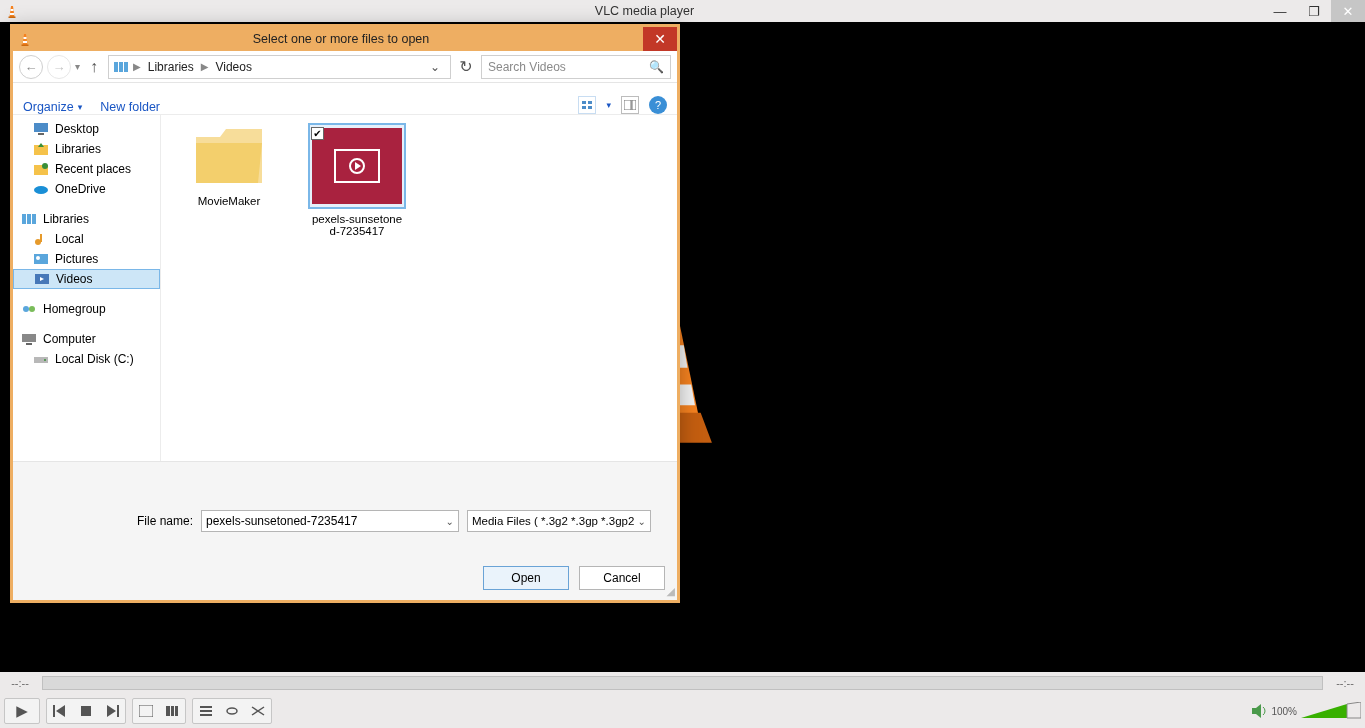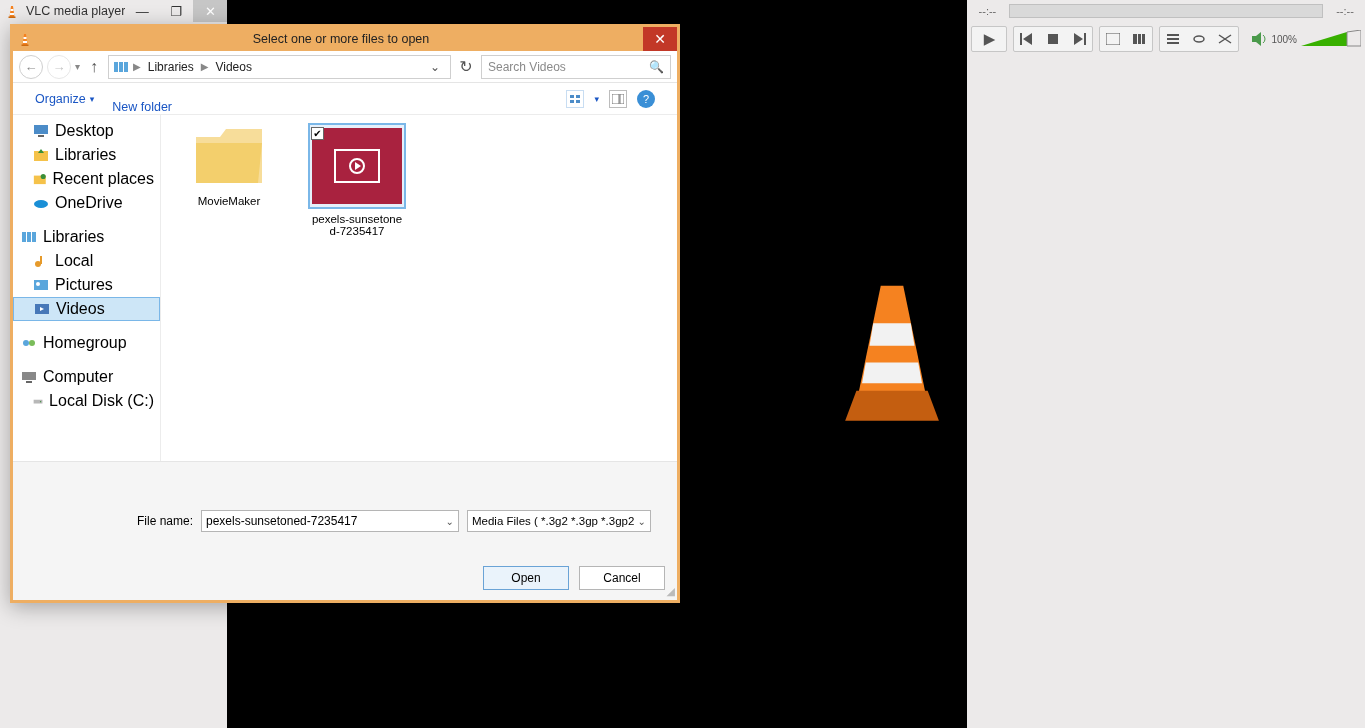--- a/index.html
+++ b/index.html
@@ -1,19 +1,19 @@
 <!DOCTYPE html>
 <html><head>
 <meta charset="utf-8">
 <style>
 * { box-sizing: border-box; margin: 0; padding: 0; font-family: "Segoe UI", Tahoma, sans-serif; }
 html, body { width: 1365px; height: 728px; overflow: hidden; background: #000; }
 
 
-.vlc-window { position: absolute; inset: 0; background: #eceaea; display: flex; flex-direction: row; }
+.vlc-window { position: absolute; inset: 0; background: #eceaea; display: flex; flex-direction: column; }
 .vlc-titlebar { height: 22px; background: #eceaea; display: flex; align-items: center; font-size: 12.5px; }
 .vlc-title-icon { width: 16px; height: 16px; margin-left: 4px; margin-right: 6px; }
 .vlc-title-text { flex: 1; text-align: center; color: #333; }
 .vlc-title-buttons { display: flex; }
 .vlc-title-btn { width: 34px; height: 22px; display: flex; align-items: center; justify-content: center; font-size: 13px; color: #333; background: #eceaea; }
 .vlc-title-btn.close.inactive { background: #c6c6c6; color:#fff; }
 
 .vlc-video { flex: 1; background: #000; position: relative; }
 .cone { position: absolute; left: 590px; top: 270px; }
 
@@ -42,28 +42,28 @@
 .nav-btn.disabled { opacity: .5; }
 .nav-up { width: 20px; height: 20px; display:flex; align-items:center; justify-content:center; color:#555;}
 .breadcrumb { flex: 1; height: 24px; border: 1px solid #cfcfcf; background: #fff; display: flex; align-items: center; padding: 0 4px; font-size: 12px; gap:4px;}
 .crumb-sep { color: #888; font-size: 10px; }
 .crumb-part { color: #222; padding: 0 3px;}
 .crumb-drop{ margin-left:auto; color:#555; padding-right:6px;}
 .refresh { width: 22px; height: 22px; display: flex; align-items: center; justify-content: center; color: #555; }
 .search { width: 190px; height: 24px; border: 1px solid #cfcfcf; display: flex; align-items: center; padding: 0 6px; color: #8a8a8a; font-size: 12px; }
 .search .searchicon { margin-left: auto; color: #777; }
 
-.dlg-toolbar { height: 32px; display: flex; align-items: center; padding: 0 22px; gap: 18px; border-bottom: 1px solid #ececec; font-size: 12.5px; }
+.dlg-toolbar { height: 32px; display: flex; align-items: flex-end; padding: 0 10px; gap: 18px; border-bottom: 1px solid #ececec; font-size: 12.5px; }
 .org-link { color: #1a56c4; display: flex; align-items: center; gap: 4px; }
 .nf-link { color: #1a56c4; margin-top: 16px; }
 .tb-right { margin-left: auto; display: flex; align-items: center; gap: 10px; color: #1a56c4; }
 .tb-icon { width: 18px; height: 18px; display:flex; align-items:center; justify-content:center; border:1px solid #b8cfe8; }
 
 .dlg-body { flex: 1; display: flex; min-height: 0;}
-.tree { width: 148px; border-right: 1px solid #ececec; overflow-y:auto; font-size: 16px; padding: 4px 0;}
+.tree { width: 148px; border-right: 1px solid #ececec; overflow-y:auto; font-size: 12px; padding: 4px 0;}
 .tree::-webkit-scrollbar{width:14px;} .tree::-webkit-scrollbar-thumb{background:#c9c9c9;} .tree::-webkit-scrollbar-track{background:#f0f0f0;}
 .tree-item { display: flex; align-items: center; gap: 6px; padding: 3px 6px 3px 20px; white-space: nowrap; }
 .tree-item.lvl0 { padding-left: 8px; }
 .tree-item.selected { background: #cde6f7; border:1px solid #7ab7e8; padding-top:2px; padding-bottom:2px;}
 .tree-ico { width: 16px; height: 14px; }
 
 .filepane { flex: 1; padding: 10px 18px; display: flex; gap: 28px; align-items: flex-start; background:#fff;}
 .item { width: 100px; display: flex; flex-direction: column; align-items: center; font-size: 11.5px; text-align: center; gap: 6px; position:relative;}
 .folder-ico { width: 74px; height: 64px; }
 .item.selected .thumb { outline: 2px solid #7ab7e8; background:#e6f0fb; padding:2px;}

